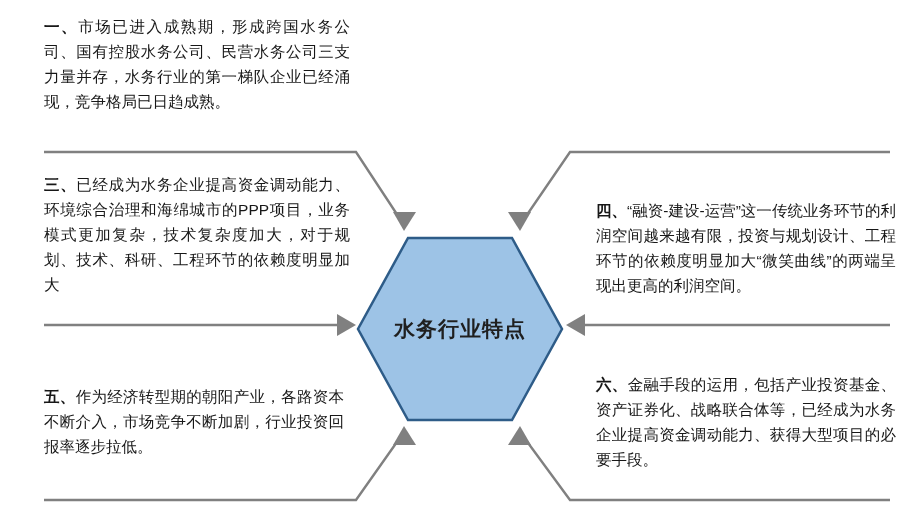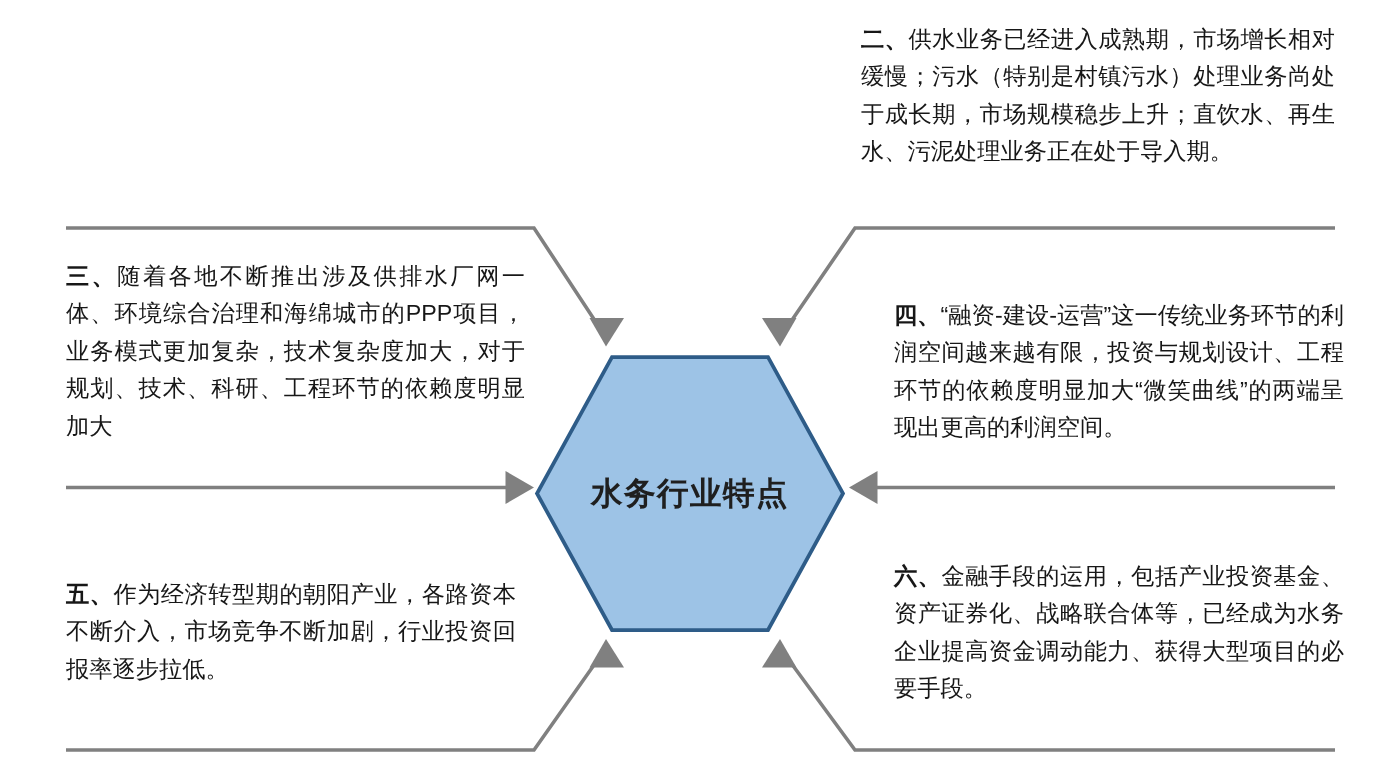--- a/index.html
+++ b/index.html
@@ -105,27 +105,27 @@
     </g>
   </svg>
 
   <div class="hex-wrap">
     <svg class="hex-svg" width="208" height="186" viewBox="0 0 208 186">
       <polygon points="52,2 156,2 206,93 156,184 52,184 2,93" fill="#9DC3E6" stroke="#2E5C88" stroke-width="2.5"></polygon>
     </svg>
     <div class="hex-label">水务行业特点</div>
   </div>
 
-
-  <div class="blk b2">
-    <span class="lead">二、</span><span>供水业务已经进入成熟期，市场增长相对缓慢；污水（特别是村镇污水）处理业务尚处于成长期，市场规模稳步上升；直饮水、再生水、污泥处理业务正在处于导入期。</span>
+  <div class="blk b1">
+    <span class="lead">一、</span><span>市场已进入成熟期，形成跨国水务公司、国有控股水务公司、民营水务公司三支力量并存，水务行业的第一梯队企业已经涌现，竞争格局已日趋成熟。</span>
   </div>
 
+
   <div class="blk b3">
-    <span class="lead">三、</span><span>随着各地不断推出涉及供排水厂网一体、环境综合治理和海绵城市的PPP项目，业务模式更加复杂，技术复杂度加大，对于规划、技术、科研、工程环节的依赖度明显加大</span>
+    <span class="lead">三、</span><span>已经成为水务企业提高资金调动能力、环境综合治理和海绵城市的PPP项目，业务模式更加复杂，技术复杂度加大，对于规划、技术、科研、工程环节的依赖度明显加大</span>
   </div>
 
   <div class="blk b4">
     <span class="lead">四、</span><span>“融资-建设-运营”这一传统业务环节的利润空间越来越有限，投资与规划设计、工程环节的依赖度明显加大“微笑曲线”的两端呈现出更高的利润空间。</span>
   </div>
 
   <div class="blk b5">
     <span class="lead">五、</span><span>作为经济转型期的朝阳产业，各路资本不断介入，市场竞争不断加剧，行业投资回报率逐步拉低。</span>
   </div>
 

